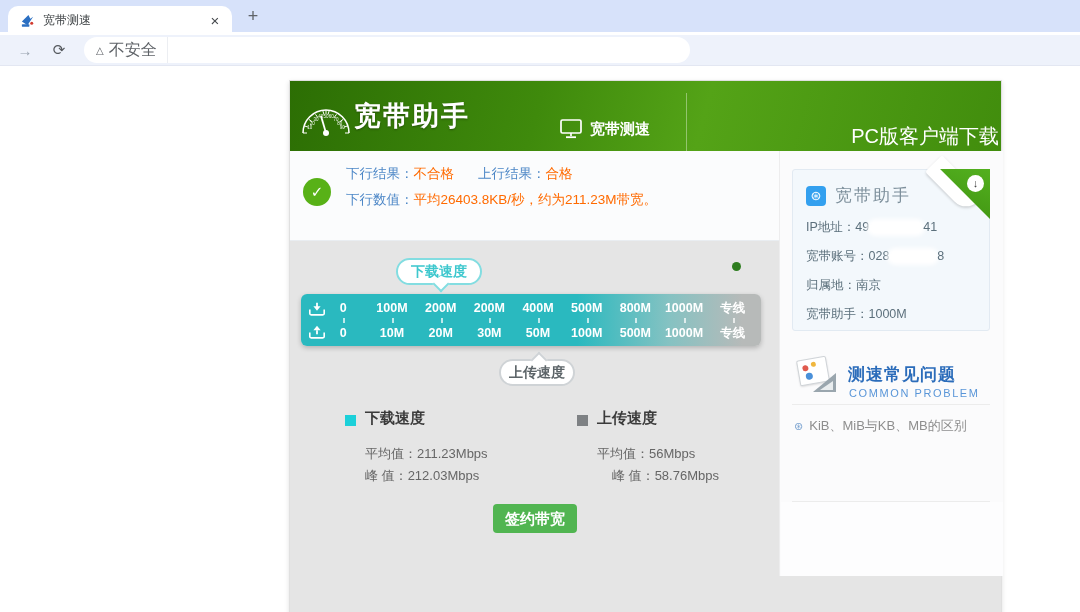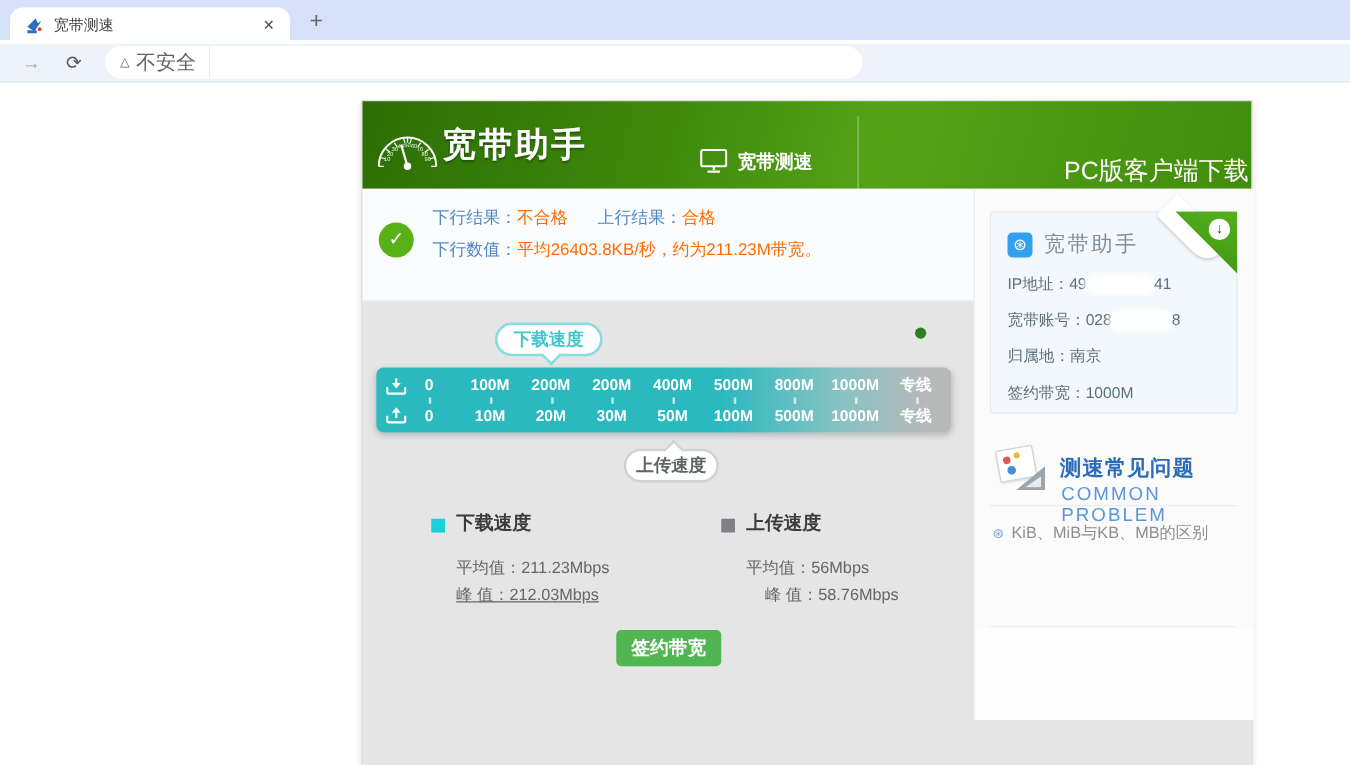--- a/index.html
+++ b/index.html
@@ -104,21 +104,21 @@
 
   .faq-ico { position:absolute; left:16px; top:203px; width:42px; height:42px; }
   .faq-card { position:absolute; left:2px; top:4px; width:30px; height:26px; background:#fff;
     border:1px solid #d0d4d8; border-radius:2px; transform:rotate(-10deg); box-shadow:0 1px 2px rgba(0,0,0,.12); }
   .dotr { position:absolute; border-radius:50%; }
   .faq-tri { position:absolute; left:17px; top:19px; width:23px; height:19px; background:#9aa6ae;
     clip-path:polygon(100% 0,100% 100%,0 100%); }
   .faq-tri-in { position:absolute; left:24px; top:27px; width:13px; height:9px; background:#e9edef;
     clip-path:polygon(100% 0,100% 100%,0 100%); }
   .faq-title { position:absolute; left:68px; top:212px; font-size:17px; font-weight:bold; color:#2b6cba; letter-spacing:1px; }
-  .faq-sub { position:absolute; left:69px; top:236px; font-size:15px; color:#5a96d8; letter-spacing:1.6px; }
+  .faq-sub { position:absolute; left:69px; top:236px; font-size:11px; color:#5a96d8; letter-spacing:1.6px; }
   .sb-div { position:absolute; left:12px; width:198px; height:1px; background:#ececec; }
   .faq-item { position:absolute; left:14px; top:266px; font-size:13px; color:#8e8e8e; display:flex; align-items:center; }
   .faq-bullet { color:#7ba3d0; font-size:11px; margin-right:6px; }
   .sb-bottom { position:absolute; left:1px; top:351px; width:222px; height:74px; background:#fdfdfe; }
 </style>
 </head>
 <body>
 
 <div class="tabstrip">
   <div class="tab">
@@ -248,21 +248,21 @@
         <span>专线</span>
     </div>
   </div>
   <div class="bubble bubble-ul">上传速度</div>
 
   <div class="leg-sq" style="left:55px; background:#1bd0d9;"></div>
   <div class="leg-title" style="left:75px;">下载速度</div>
   <div class="leg-line" style="left:75px; top:364px;">
     <span>平均值：</span><span>211.23Mbps</span>
   </div>
-  <div class="leg-line" style="left:75px; top:386px;text-decoration:underline;">
+  <div class="leg-line" style="left:75px; top:386px;">
     <span>峰 值：</span><span>212.03Mbps</span>
   </div>
   <div class="leg-sq" style="left:287px; background:#7e8184;"></div>
   <div class="leg-title" style="left:307px;">上传速度</div>
   <div class="leg-line" style="left:307px; top:364px;">
     <span>平均值：</span><span>56Mbps</span>
   </div>
   <div class="leg-line" style="left:307px; top:386px;padding-left:15px;">
     <span>峰 值：</span><span>58.76Mbps</span>
   </div>
@@ -283,21 +283,21 @@
       <div class="urow" style="top:49px;">
         <span>IP地址：</span><span>49</span><span class="blur" style="width:52px;"></span><span>41</span>
       </div>
       <div class="urow" style="top:78px;">
         <span>宽带账号：</span><span>028</span><span class="blur" style="width:46px;"></span><span>8</span>
       </div>
       <div class="urow" style="top:107px;">
         <span>归属地：</span><span>南京</span>
       </div>
       <div class="urow" style="top:136px;">
-        <span>签约带宽：</span><span>1000M</span>
+        <span>宽带助手：</span><span>1000M</span>
       </div>
     </div>
 
     <div class="faq-ico">
       <div class="faq-card">
         <div class="dotr" style="left:4px;top:5px;width:6px;height:6px;background:#e05a4e;"></div>
         <div class="dotr" style="left:13px;top:3px;width:5px;height:5px;background:#f0b73e;"></div>
         <div class="dotr" style="left:6px;top:13px;width:7px;height:7px;background:#4a90d9;"></div>
       </div>
       <div class="faq-tri"></div>

